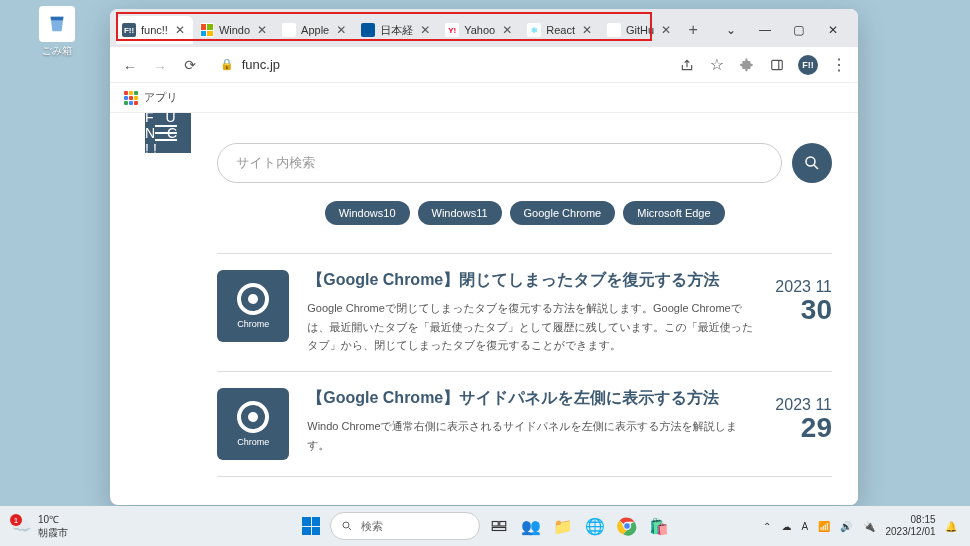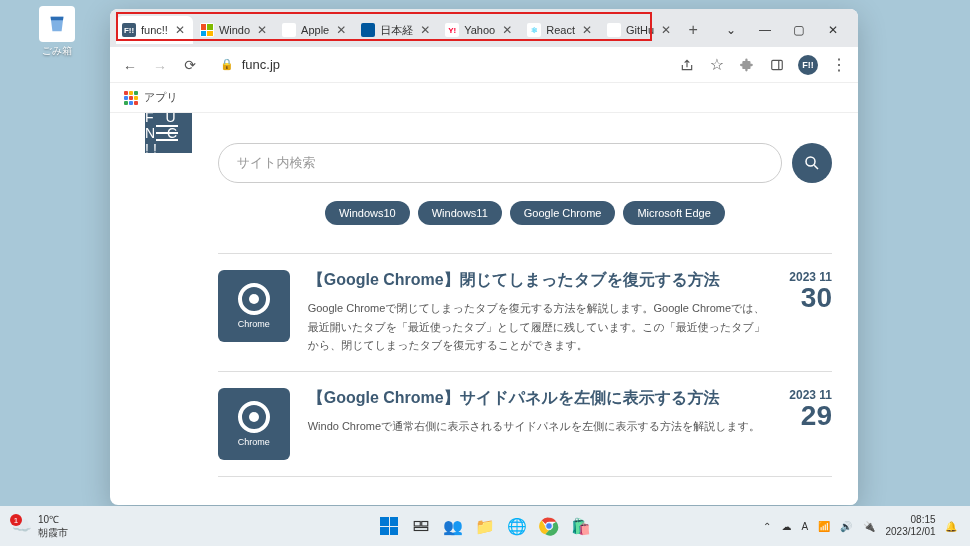--- a/index.html
+++ b/index.html
@@ -62,21 +62,21 @@
 .articles { border-top: 1px solid #ddd; }
 .article { display: flex; gap: 18px; padding: 16px 0; border-bottom: 1px solid #ddd; }
 .article-icon { width: 72px; height: 72px; background: #3d5a73; border-radius: 6px; display: flex; flex-direction: column; align-items: center; justify-content: center; gap: 4px; flex-shrink: 0; }
 .chrome-ring { width: 32px; height: 32px; border: 4px solid #fff; border-radius: 50%; position: relative; }
 .chrome-ring::after { content: ''; position: absolute; top: 50%; left: 50%; width: 10px; height: 10px; background: #fff; border-radius: 50%; transform: translate(-50%,-50%); }
 .article-icon .cap { color: #fff; font-size: 9px; }
 .article-text { flex: 1; }
 .article-title { color: #3d5a73; font-size: 16px; font-weight: 600; margin-bottom: 8px; }
 .article-desc { color: #555; font-size: 11px; line-height: 1.7; }
 .article-date { text-align: right; flex-shrink: 0; }
-.article-date .ym { color: #3d5a73; font-size: 12px; font-weight: bold; }
+.article-date .ym { color: #3d5a73; font-size: 16px; font-weight: normal; margin-top: 8px; }
 .article-date .d { color: #3d5a73; font-size: 28px; font-weight: bold; line-height: 1; }
 
 
 .taskbar { position: absolute; bottom: 0; left: 0; right: 0; height: 40px; background: #e8eef2; display: flex; align-items: center; padding: 0 12px; }
 .weather { display: flex; gap: 6px; align-items: center; font-size: 10px; color: #333; }
 .weather-icon { position: relative; width: 20px; height: 20px; }
 .cloud { font-size: 16px; }
 .badge-red { position: absolute; top: -2px; left: -2px; width: 12px; height: 12px; background: #e02020; color: #fff; border-radius: 50%; font-size: 8px; display: flex; align-items: center; justify-content: center; }
 .tb-center { position: absolute; left: 50%; transform: translateX(-50%); display: flex; gap: 6px; align-items: center; }
 .tb-search { width: 150px; height: 28px; background: #fff; border-radius: 14px; display: flex; align-items: center; gap: 8px; padding: 0 10px; font-size: 11px; color: #666; border: 1px solid #ccc; }
@@ -278,20 +278,27 @@
   </div>
   <div class="tb-center">
     <div class="tb-icon">
       <div class="win-logo">
           <span></span>
           <span></span>
           <span></span>
           <span></span>
         </div>
     </div>
+    <div class="tb-search">
+      <svg width="12" height="12" viewBox="0 0 24 24" fill="none" stroke="#666" stroke-width="2">
+          <circle cx="10" cy="10" r="6"></circle>
+          <line x1="15" y1="15" x2="20" y2="20"></line>
+        </svg>
+      <span>検索</span>
+    </div>
     <div class="tb-icon">
         <svg width="18" height="18" viewBox="0 0 24 24" fill="none" stroke="#333" stroke-width="1.5">
           <rect x="3" y="6" width="8" height="6"></rect>
           <rect x="13" y="6" width="8" height="6"></rect>
           <rect x="3" y="14" width="18" height="4"></rect>
         </svg>
       </div>
     <div class="tb-icon">👥</div>
     <div class="tb-icon">📁</div>
     <div class="tb-icon">🌐</div>

